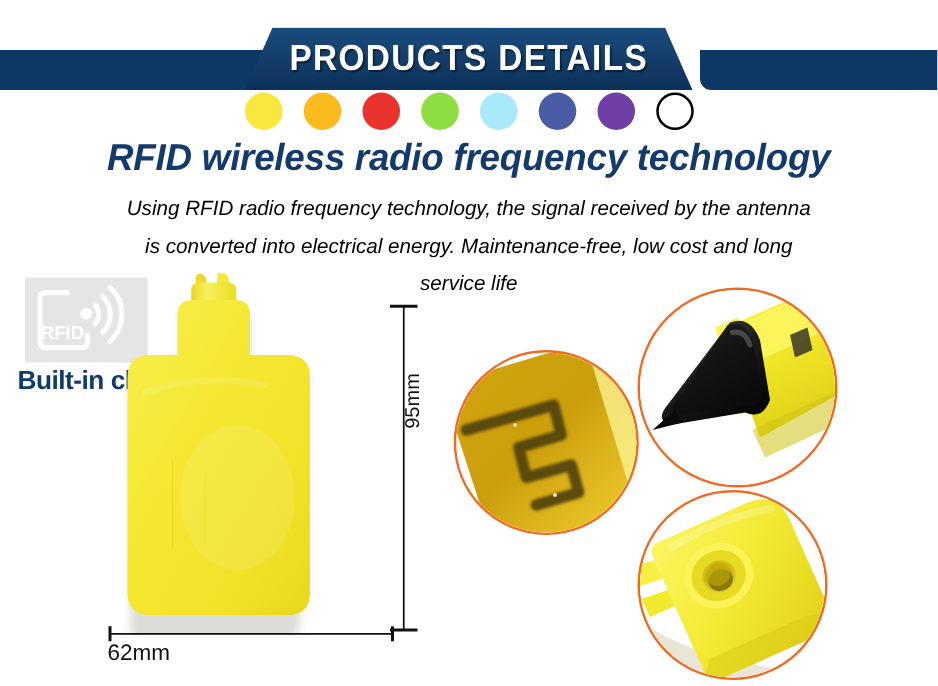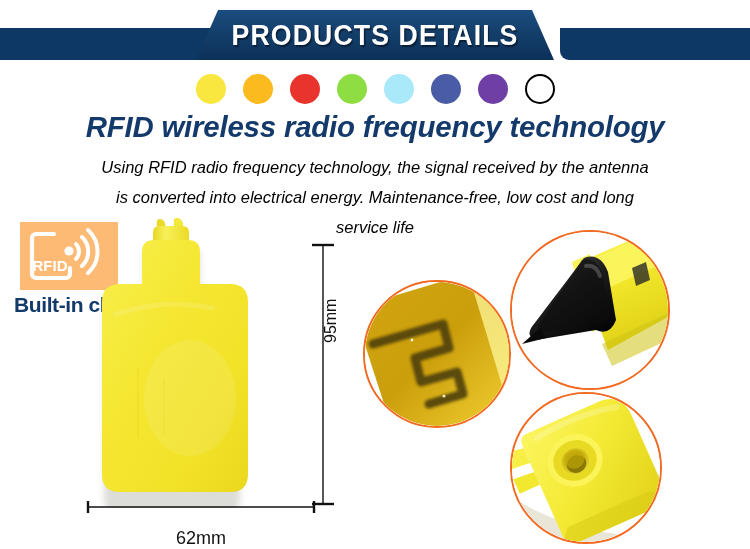--- a/index.html
+++ b/index.html
@@ -6,21 +6,21 @@
   html,body { width:750px; height:549px; }
   body {
     font-family: "Liberation Sans", sans-serif;
     background:#ffffff;
     position:relative;
     overflow:hidden;
   }
 
   
   #banner {
-    position:absolute; left:0; top:0; width:636px; height:62px;
+    position:absolute; left:0; top:12px; width:636px; height:62px;
   }
   .band {
     position:absolute; top:28px; height:32px;
     background:#0d3764;
   }
   .band-left  { left:0;   width:214px; border-bottom-right-radius:9px; }
   .band-left2 { left:283px; width:82px; border-bottom-left-radius:9px; }
   .band-right2{ left:388px; width:110px; border-bottom-right-radius:9px; }
   .band-right { left:560px; width:190px; border-bottom-left-radius:9px; }
 
@@ -57,21 +57,21 @@
   }
   #paragraph {
     position:absolute; left:95px; top:152px; width:560px;
     text-align:center; color:#000000;
     font-size:16.5px; font-style:italic; line-height:30px;
   }
 
   
   #rfid-badge {
     position:absolute; left:20px; top:222px; width:98px; height:68px;
-    background:#fdba74;
+    background:#e5e5e5;
   }
   #rfid-badge svg { position:absolute; left:0; top:0; }
   #builtin-chip {
     position:absolute; left:14px; top:293px; width:130px;
     color:#123a6a; font-size:21px; font-weight:bold;
     letter-spacing:-0.4px;
   }
 
   
   #tag-photo {
@@ -86,21 +86,21 @@
     position:absolute; left:322px; top:343px;
     font-size:16px; color:#111;
     transform:rotate(-90deg); transform-origin:left top;
     white-space:nowrap;
   }
   #dim-horizontal {
     position:absolute; left:86px; top:500px; width:230px; height:14px;
   }
   #dim-h-label {
     position:absolute; left:86px; top:512px; width:230px;
-    text-align:center; font-size:18px; color:#111;margin-top:16px;
+    text-align:left; font-size:18px; color:#111;
   }
 
   
   .inset {
     position:absolute; border-radius:50%;
     border:2px solid #f26a21; overflow:hidden;
     background:#ffffff;
   }
   #inset-antenna { left:363px; top:280px; width:148px; height:148px; }
   #inset-tip     { left:510px; top:230px; width:160px; height:160px; }

